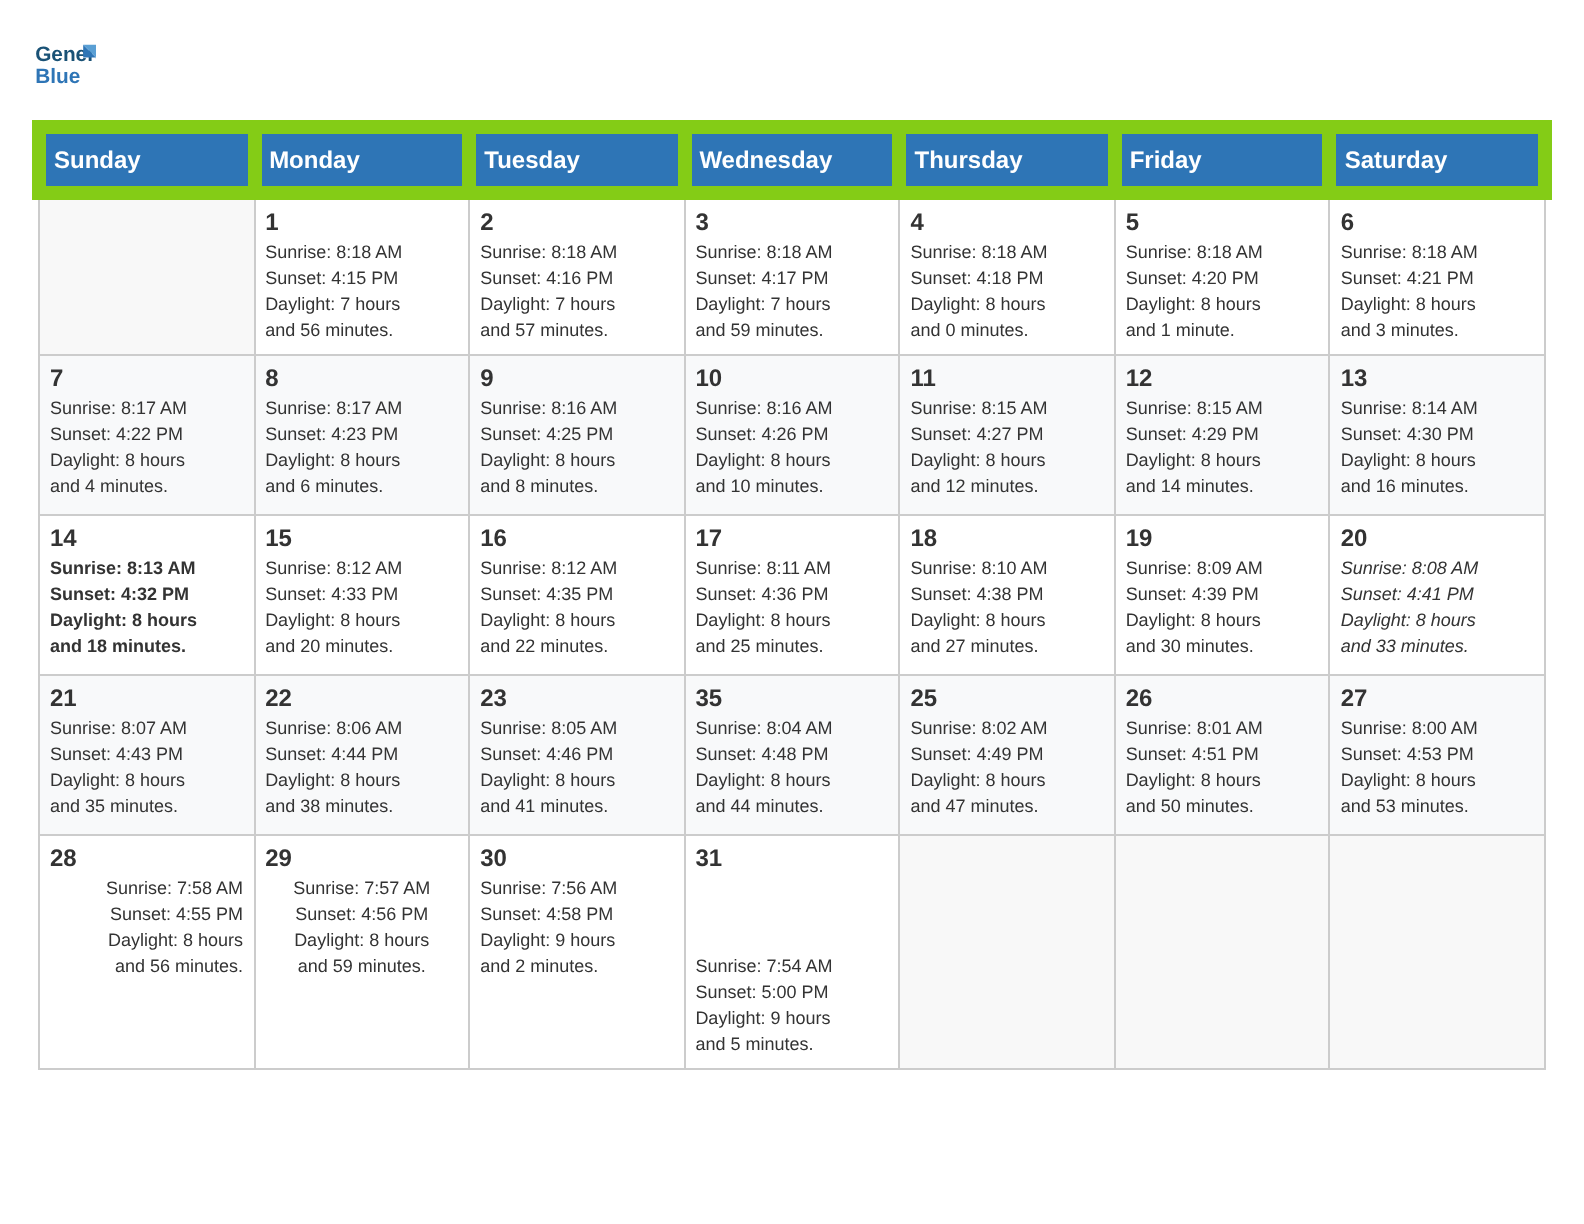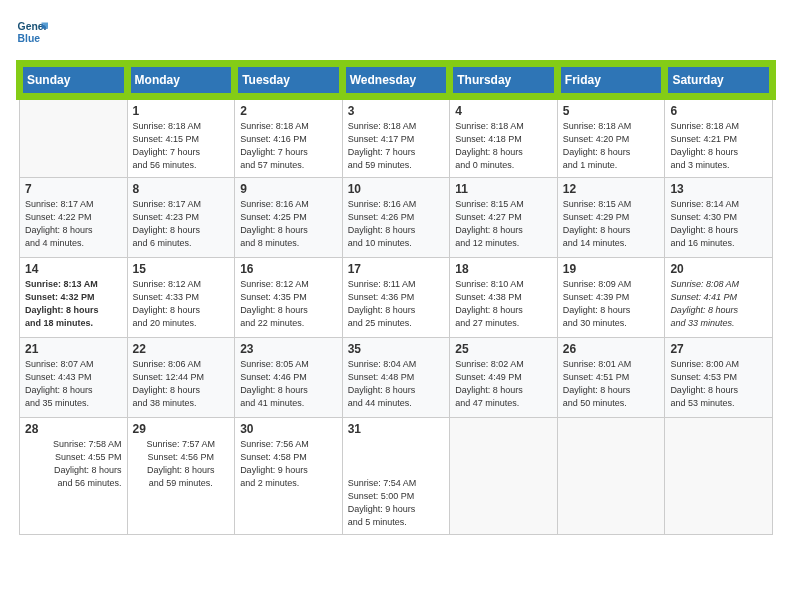--- a/index.html
+++ b/index.html
@@ -270,21 +270,21 @@
           <td>
             <span class="day-number">21</span>
             <div class="day-info" style="white-space: pre-line;">Sunrise: 8:07 AM
 Sunset: 4:43 PM
 Daylight: 8 hours
 and 35 minutes.</div>
           </td>
           <td>
             <span class="day-number">22</span>
             <div class="day-info" style="white-space: pre-line;">Sunrise: 8:06 AM
-Sunset: 12:44 PM
+Sunset: 4:44 PM
 Daylight: 8 hours
 and 38 minutes.</div>
           </td>
           <td>
             <span class="day-number">23</span>
             <div class="day-info" style="white-space: pre-line;">Sunrise: 8:05 AM
 Sunset: 4:46 PM
 Daylight: 8 hours
 and 41 minutes.</div>
           </td>

